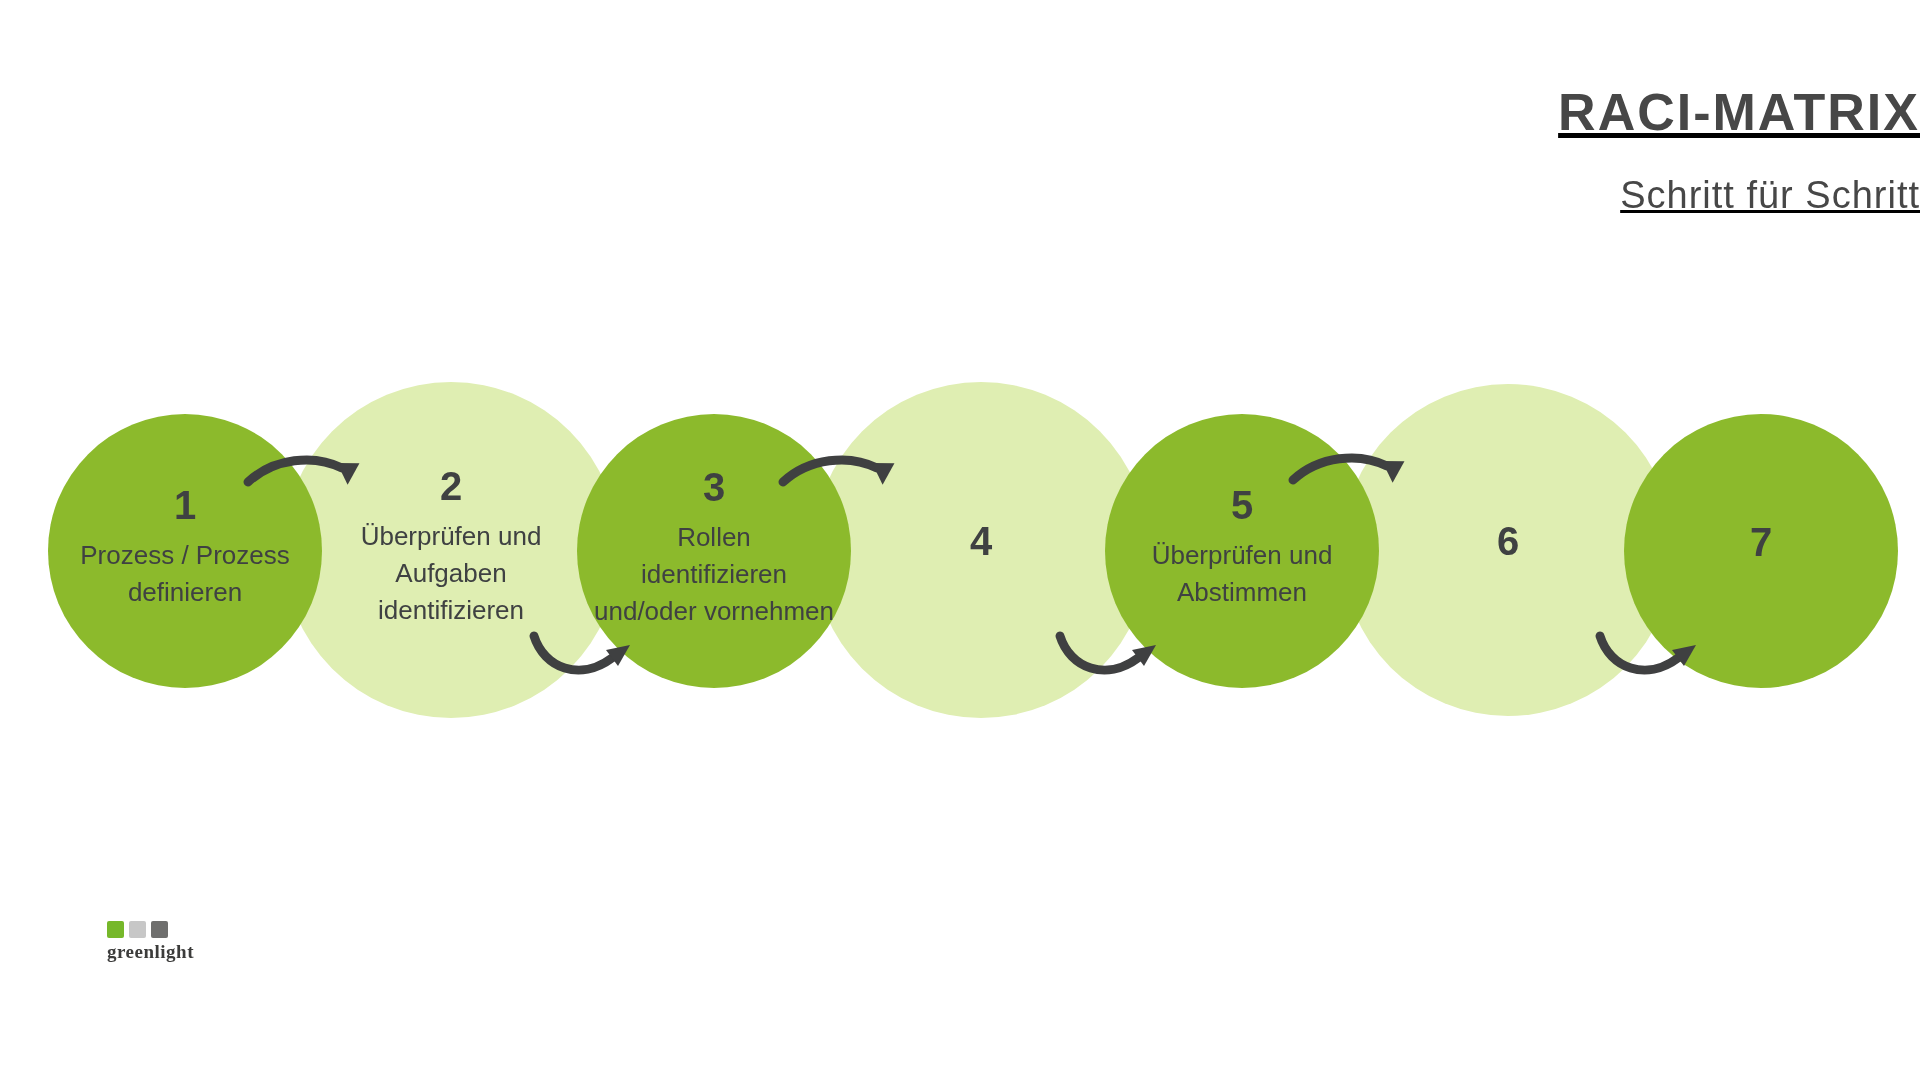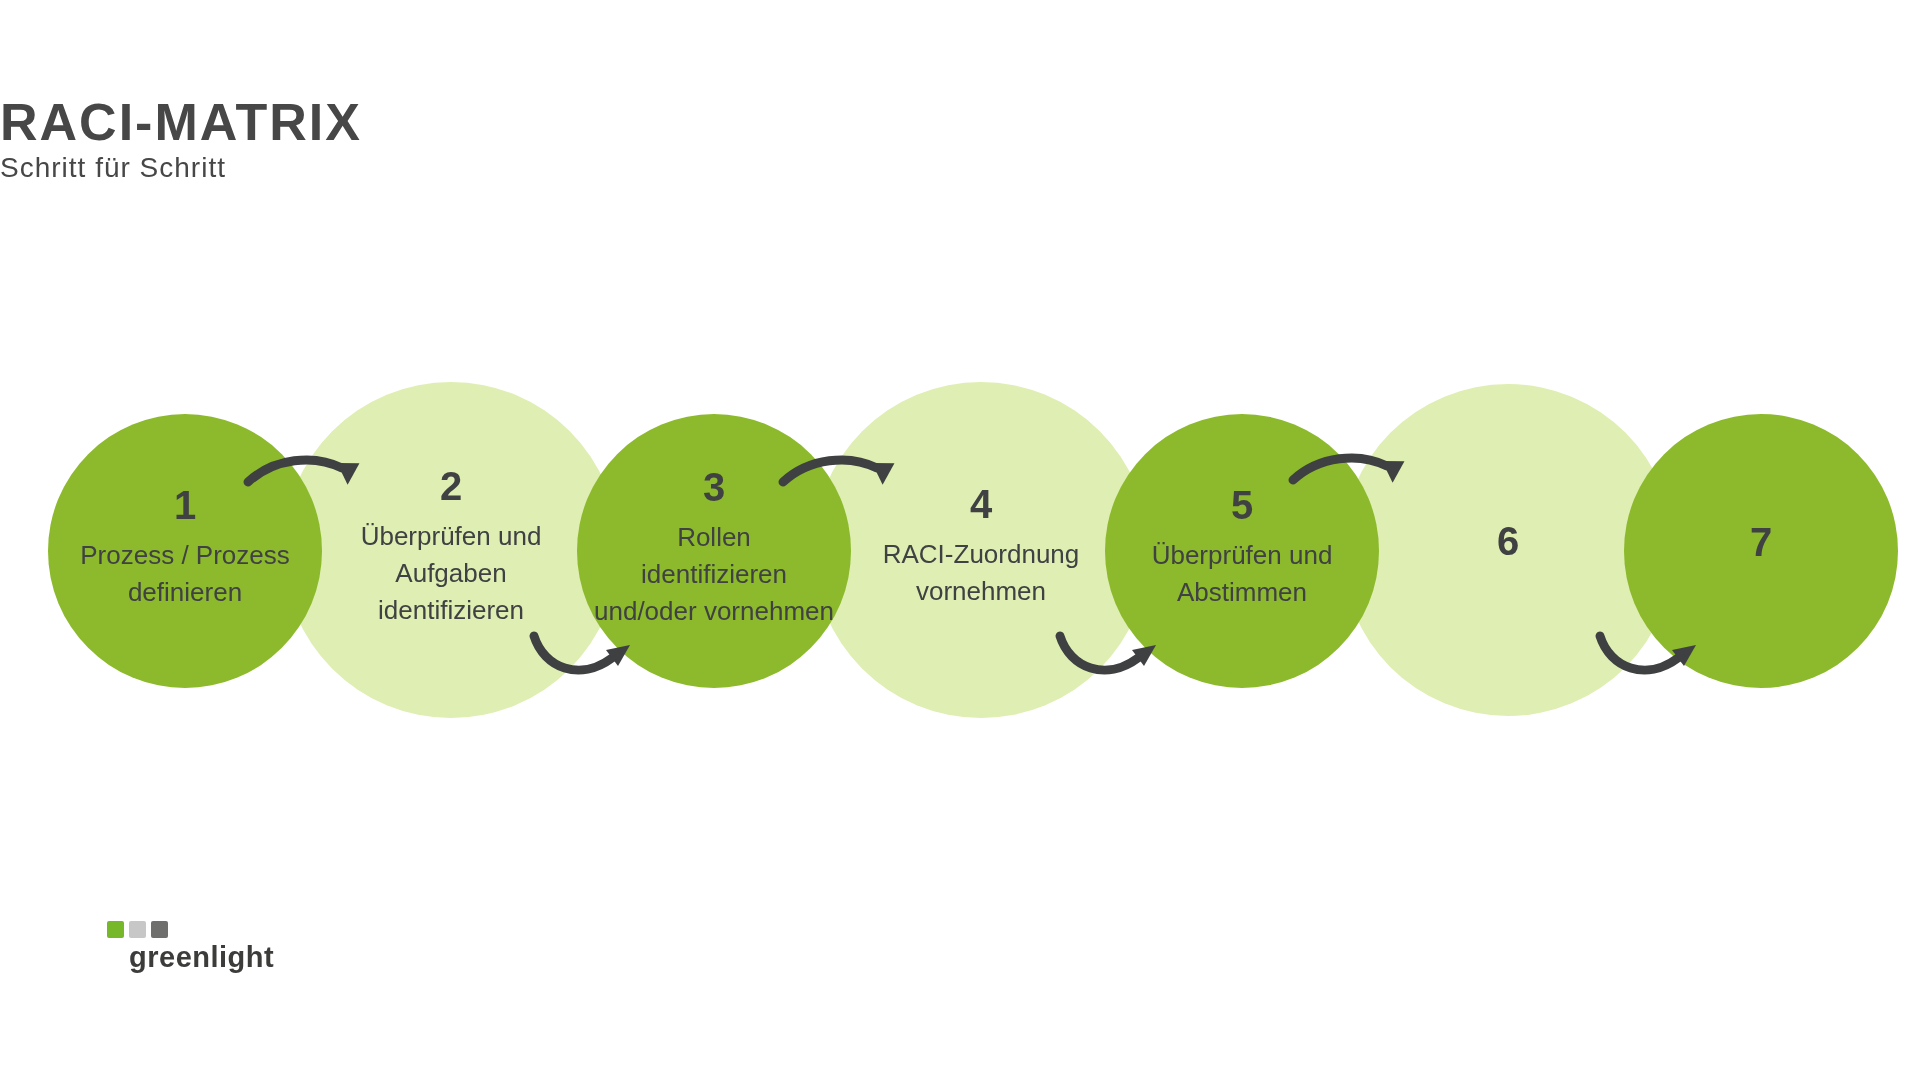--- a/index.html
+++ b/index.html
@@ -7,32 +7,34 @@
   body {
     position: relative;
     background: #ffffff;
     overflow: hidden;
     font-family: "Liberation Sans", sans-serif;
   }
 
   
   .header {
     position: absolute;
-    left: 0; top: 92px;
+    left: 0; top: 82px;
     width: 100%;
-    text-align: left;
+    text-align: right;
+    text-decoration: underline;
   }
   .title {
     font-size: 52px;
     font-weight: 700;
     letter-spacing: 2px;
     color: var(--heading-text, #474747);
   }
   .subtitle {
-    font-size: 28px;
+    margin-top: 32px;
+    font-size: 38px;
     font-weight: 400;
     letter-spacing: 1px;
     color: var(--heading-text, #474747);
   }
 
   
   .diagram { position: absolute; inset: 0; }
   .circle {
     position: absolute;
     border-radius: 50%;
@@ -70,25 +72,25 @@
 
   
   .logo { position: absolute; left: 107px; top: 921px; z-index: 6; }
   .logo-squares { display: flex; gap: 5px; }
   .logo-square { width: 17px; height: 17px; border-radius: 2px; }
   .logo-square.green { background: var(--logo-square-green, #76b82a); }
   .logo-square.lightgray { background: var(--logo-square-lightgray, #c7c7c7); }
   .logo-square.darkgray { background: var(--logo-square-darkgray, #6f6f6e); }
   .logo-wordmark {
     margin-top: 3px;
-    margin-left: 22px;
-    font-size: 29px;
+    font-size: 19px;
     font-weight: 700;
     letter-spacing: 0.5px;
     color: var(--logo-text, #3c3c3b);
+    font-family: Liberation Serif, serif;
   }
 </style>
 </head>
 <body style="--dark-circle: #8cba2c; --light-circle: #dfeeb2; --heading-text: #474747; --body-text: #3f4142; --arrow: #3f4041; --logo-square-green: #76b82a; --logo-square-lightgray: #c7c7c7; --logo-square-darkgray: #6f6f6e; --logo-text: #3c3c3b;">
 
 <div class="header">
   <div class="title">RACI-MATRIX</div>
   <div class="subtitle">Schritt für Schritt</div>
 </div>
 
@@ -109,22 +111,20 @@
 
   <div class="circle dark" style="left:577px; top:414px; width:274px; height:274px;">
     <div class="step-number">3</div>
     <div class="step-label">Rollen
 identifizieren
 und/oder vornehmen</div>
   </div>
 
   <div class="circle light" style="left:813px; top:382px; width:336px; height:336px;">
     <div class="step-number">4</div>
-    <div class="step-label">RACI-Zuordnung
-vornehmen</div>
   </div>
 
   <div class="circle dark" style="left:1105px; top:414px; width:274px; height:274px;">
     <div class="step-number">5</div>
     <div class="step-label">Überprüfen und
 Abstimmen</div>
   </div>
 
   <div class="circle light" style="left:1342px; top:384px; width:332px; height:332px;">
     <div class="step-number">6</div>

